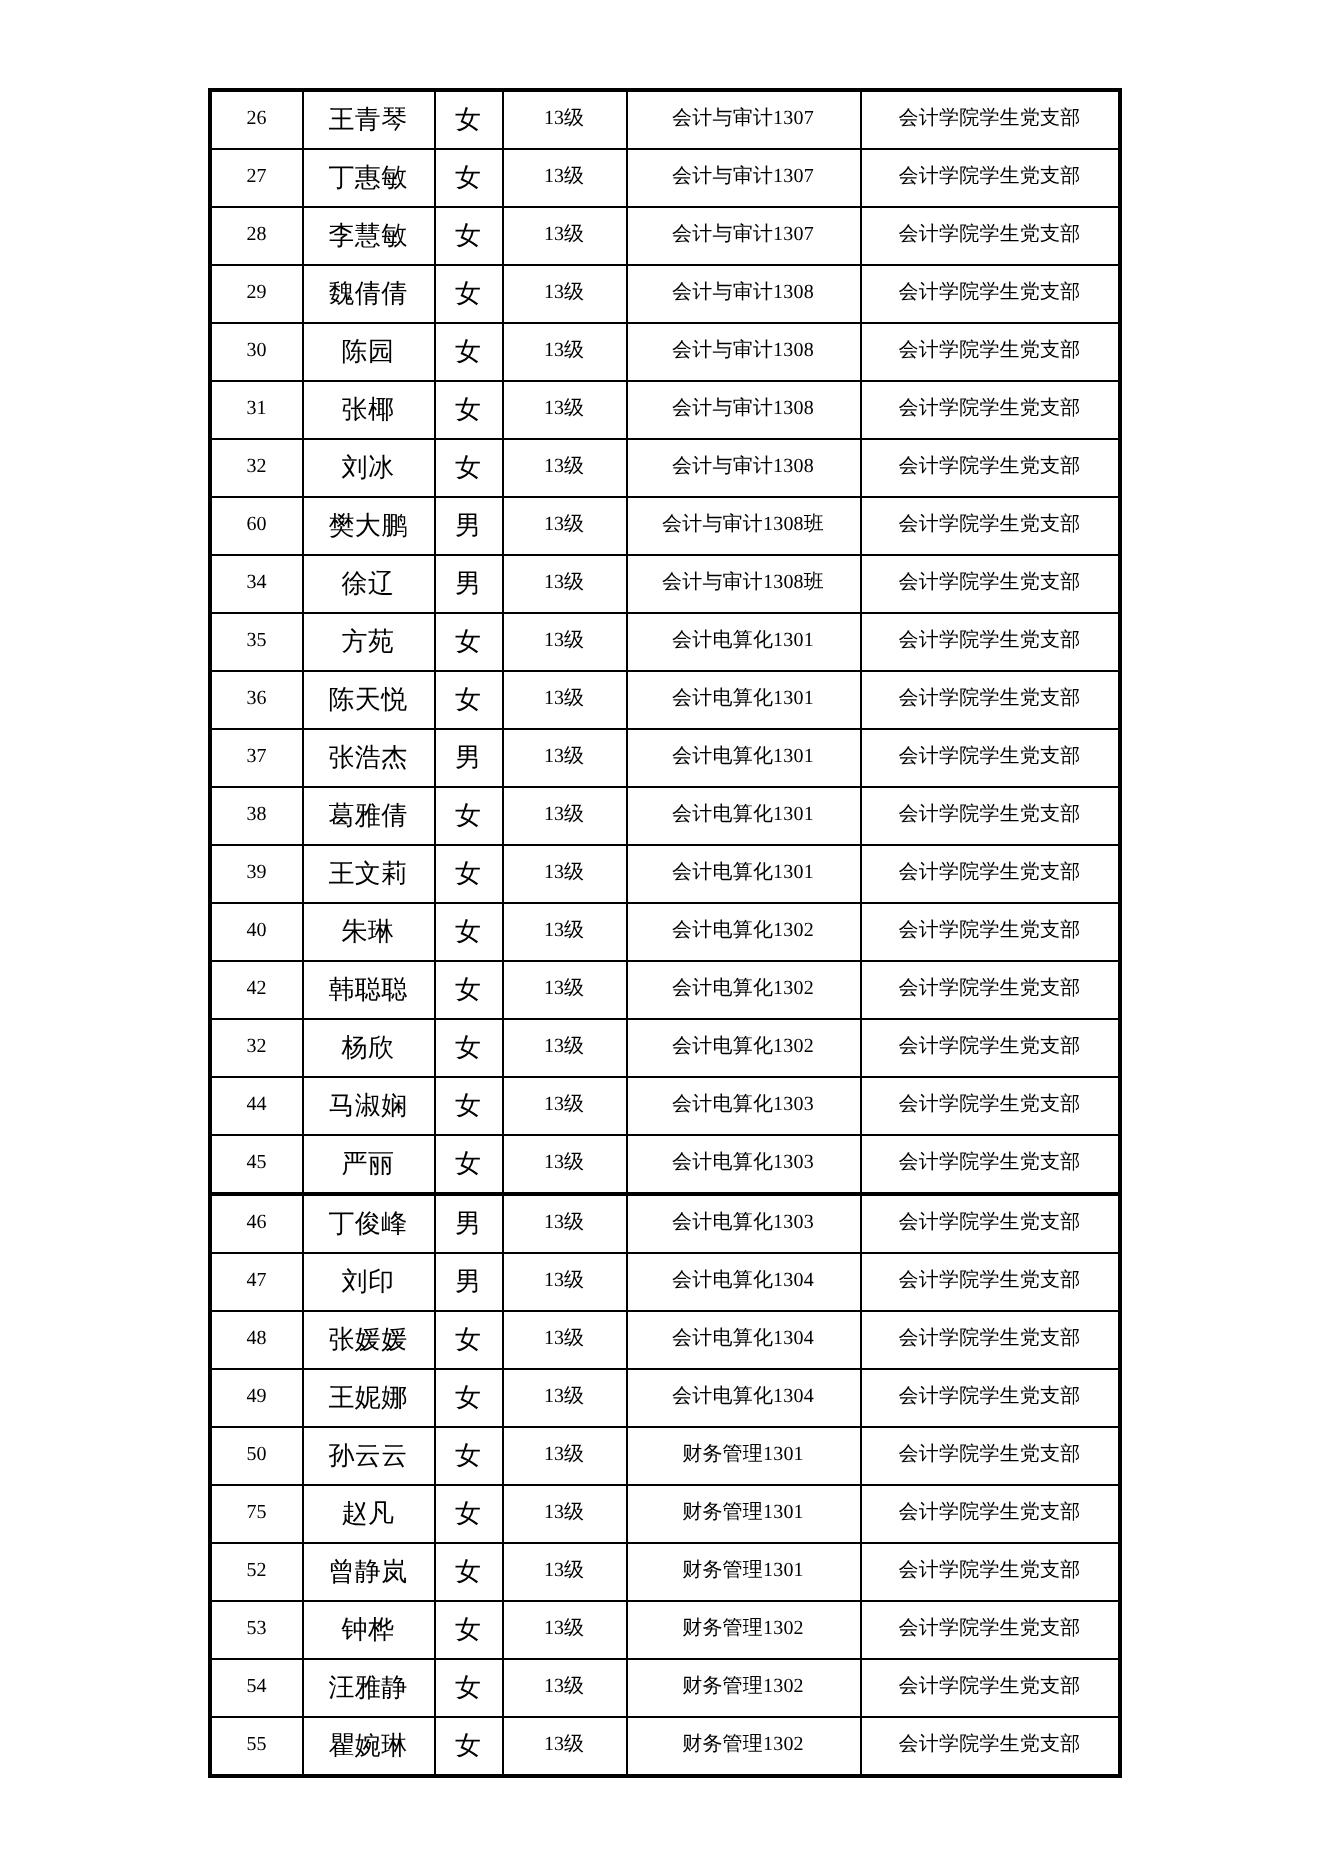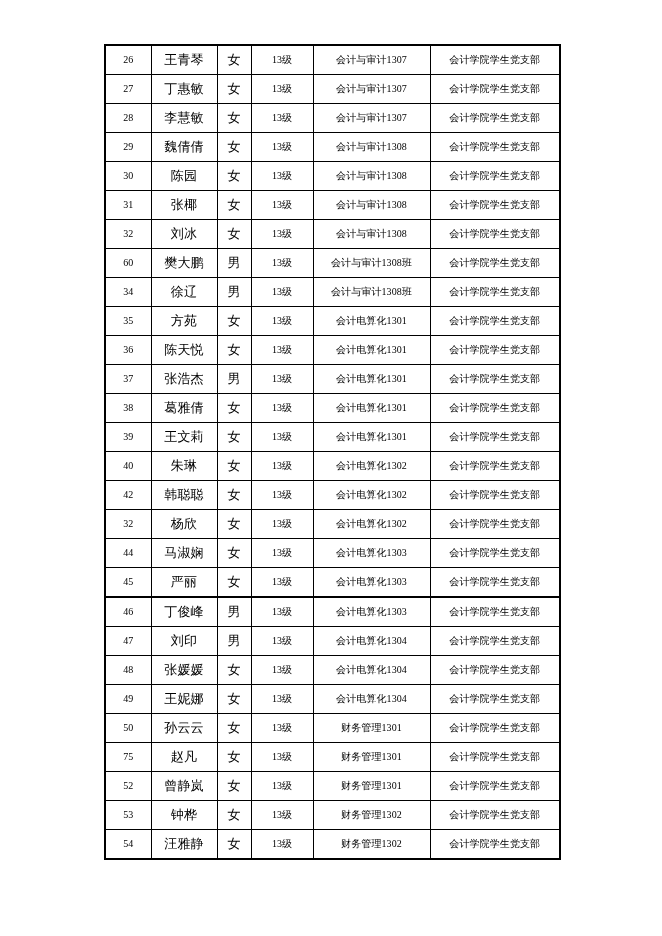--- a/index.html
+++ b/index.html
@@ -322,16 +322,24 @@
           <td class="cell-branch">会计学院学生党支部</td>
         </tr>
         <tr>
           <td class="cell-index">54</td>
           <td class="cell-name">汪雅静</td>
           <td class="cell-gender">女</td>
           <td class="cell-grade">13级</td>
           <td class="cell-class">财务管理1302</td>
           <td class="cell-branch">会计学院学生党支部</td>
         </tr>
+        <tr>
+          <td class="cell-index">55</td>
+          <td class="cell-name">瞿婉琳</td>
+          <td class="cell-gender">女</td>
+          <td class="cell-grade">13级</td>
+          <td class="cell-class">财务管理1302</td>
+          <td class="cell-branch">会计学院学生党支部</td>
+        </tr>
       </tbody>
   </table>
 
 </div>
 
 </body></html>

